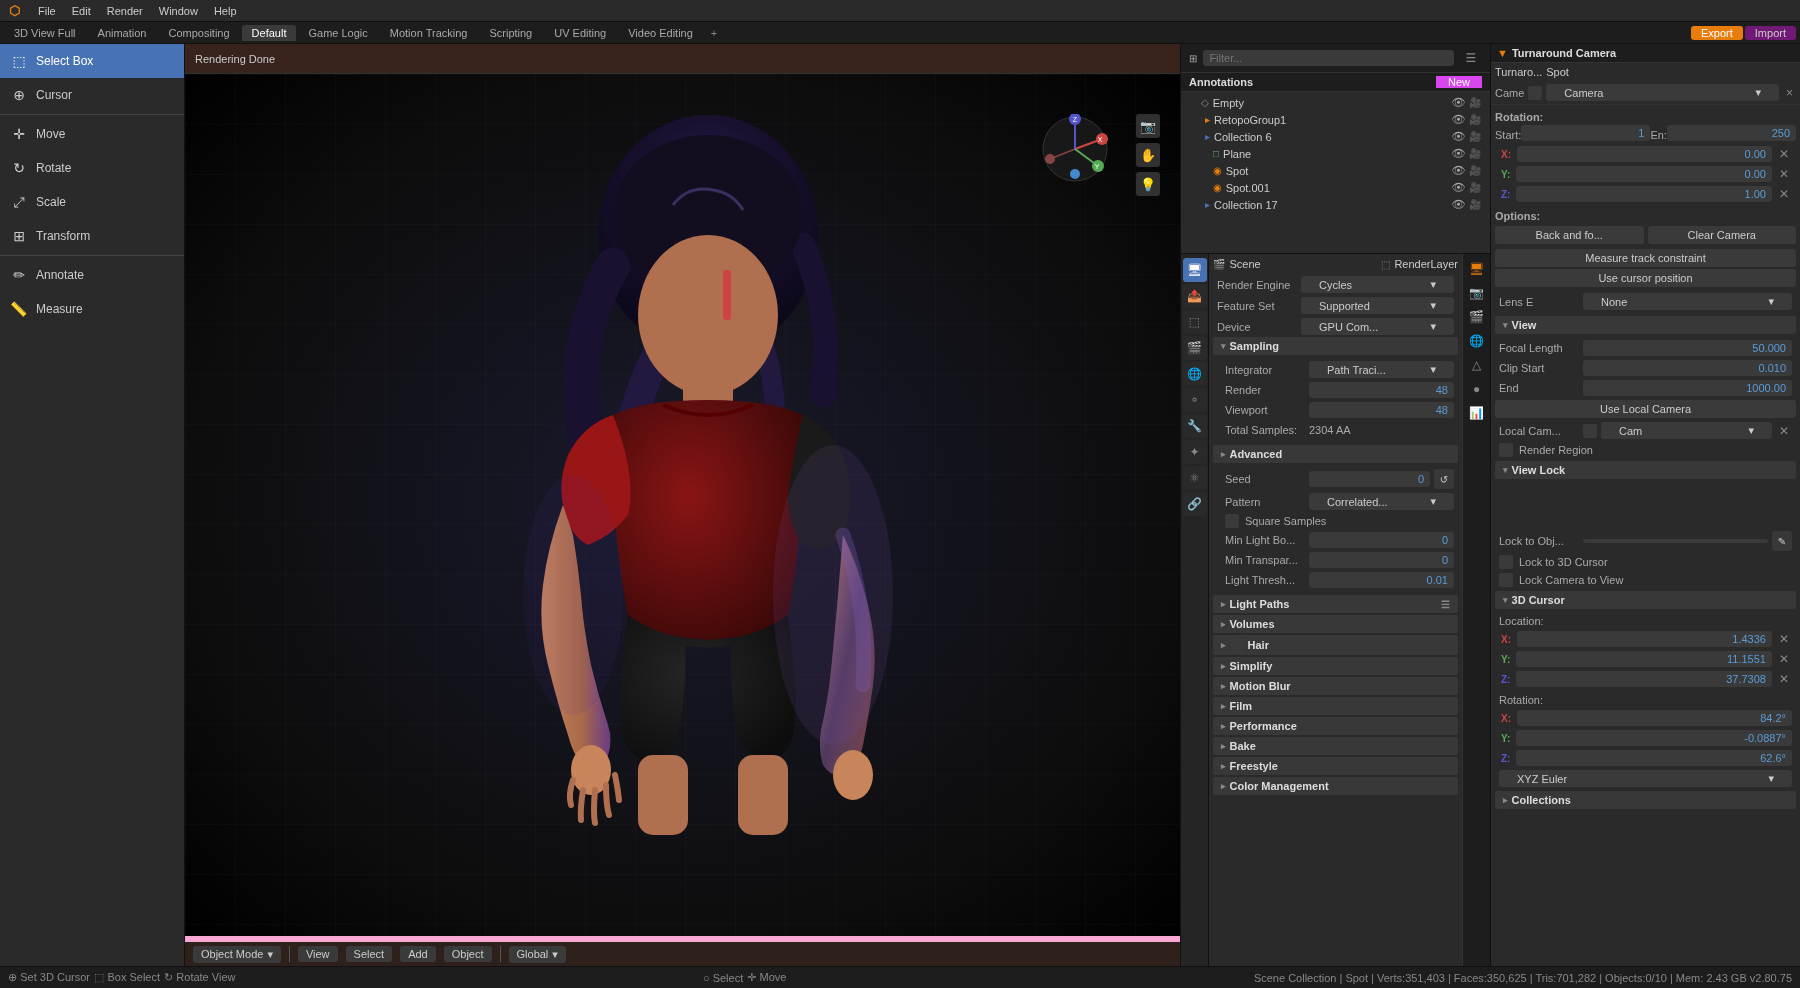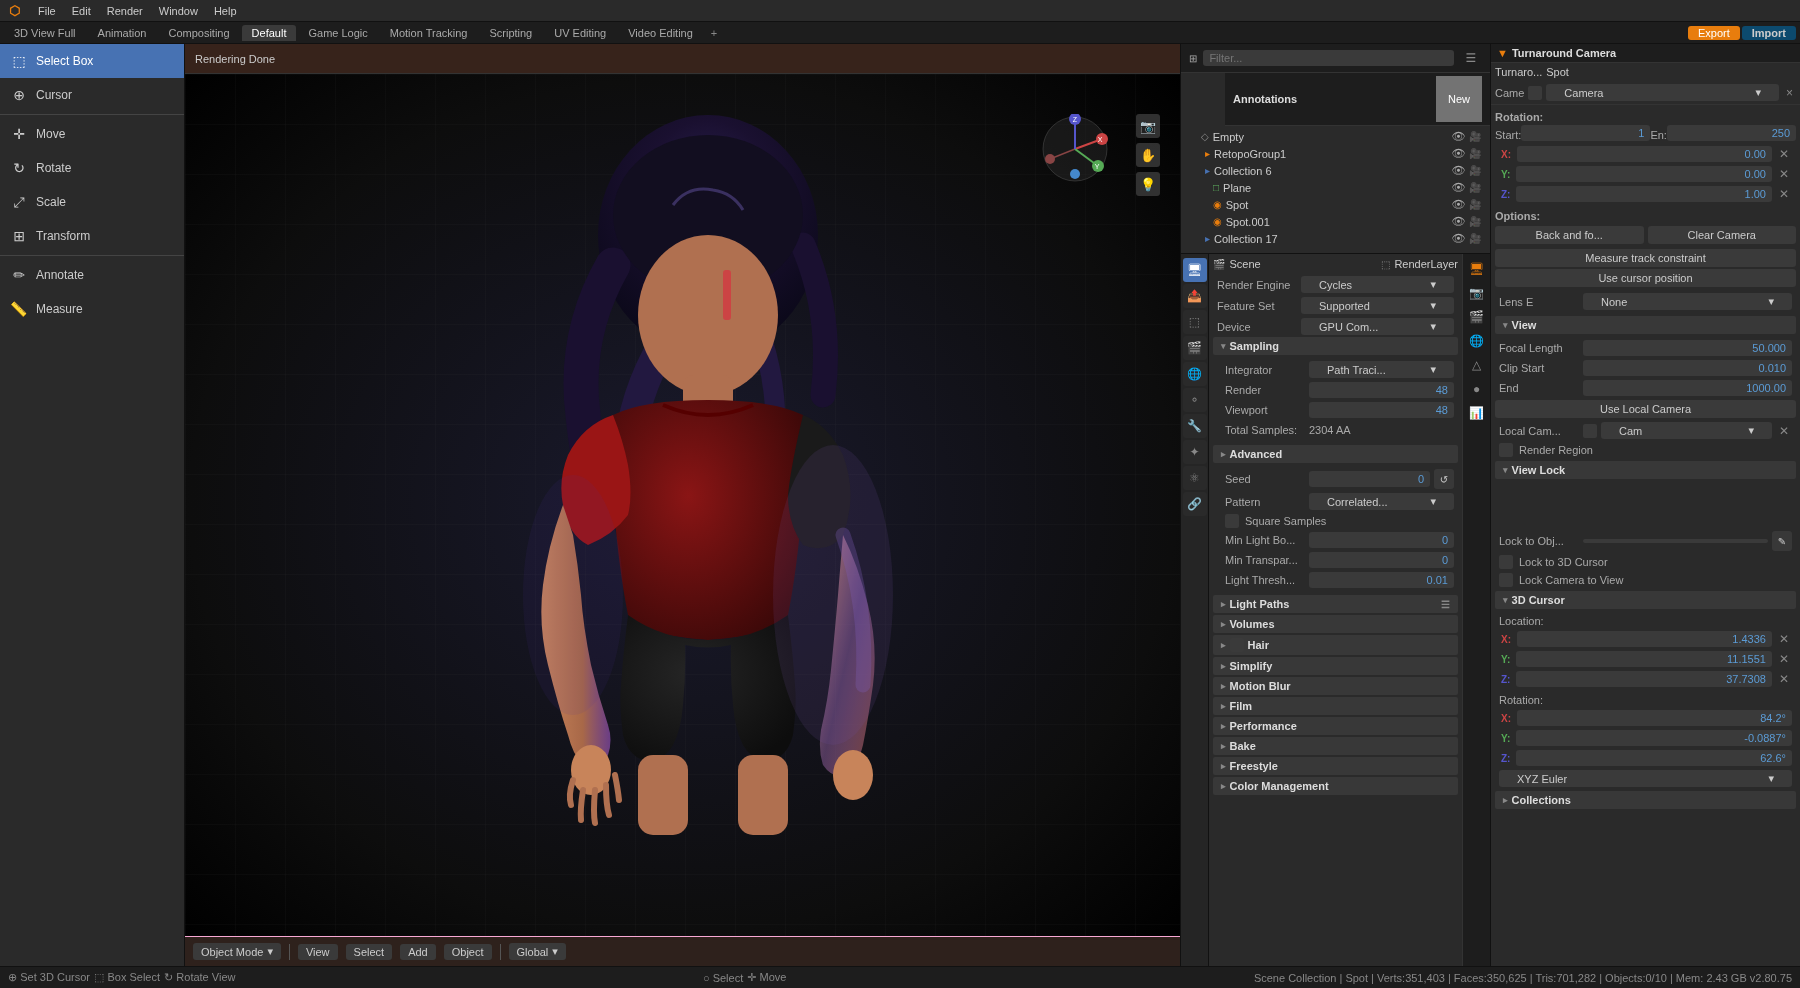--- a/index.html
+++ b/index.html
@@ -74,23 +74,22 @@
     }
     .workspace-tabs .right-btn {
       background: #e87d0d;
       color: #fff;
       padding: 1px 10px;
       border-radius: 3px;
       cursor: pointer;
       font-size: 11px;
     }
     .workspace-tabs .right-btn.import {
-      background: #0c4a6e;
+      background: #701a75;
       color: #ccc;
-      font-weight: bold;
     }
 
     
     .main-area {
       display: flex;
       flex: 1;
       overflow: hidden;
     }
 
     
@@ -217,21 +216,21 @@
     }
 
     
     .viewport-bottom {
       position: absolute;
       bottom: 0;
       left: 0;
       right: 0;
       height: 30px;
       background: rgba(30,30,30,0.9);
-      border-top: 1px solid #f9a8d4;
+      border-top: 6px solid #f9a8d4;
       display: flex;
       align-items: center;
       padding: 0 8px;
       gap: 8px;
       z-index: 10;
     }
     .viewport-bottom .vb-btn {
       background: #3a3a3a;
       border-radius: 3px;
       padding: 2px 8px;
@@ -714,23 +713,23 @@
   <div class="right-panel">
 
     <div class="outliner">
 
       <div class="outliner-header">
         <span style="color:#aaa;font-size:10px;">⊞</span>
         <input class="outliner-search" type="text" placeholder="Filter..." style="">
         <span class="strip-icon">☰</span>
       </div>
 
-      <div style="background:#1d1d1d; padding:3px 8px; display:flex; align-items:center; justify-content:space-between; border-bottom:1px solid #333;margin-left:44px;">
+      <div style="background:#1d1d1d; padding:3px 8px; display:flex; align-items:center; justify-content:space-between; border-bottom:1px solid #333;">
         <span style="font-size:11px; font-weight:bold; color:#ddd;">Annotations</span>
-        <div class="vb-btn" style="background:#737373; color:#fff; padding:17px 12px;">
+        <div class="vb-btn" style="background:#d946ef; color:#fff; padding:0 12px;">
           <span>New</span>
         </div>
       </div>
 
       <div class="outliner-body">
 
         <div class="outliner-item">
           <span style="width:8px"></span>
           <span class="oi-icon gray">◇</span>
           <span style="flex:1">Empty</span>

